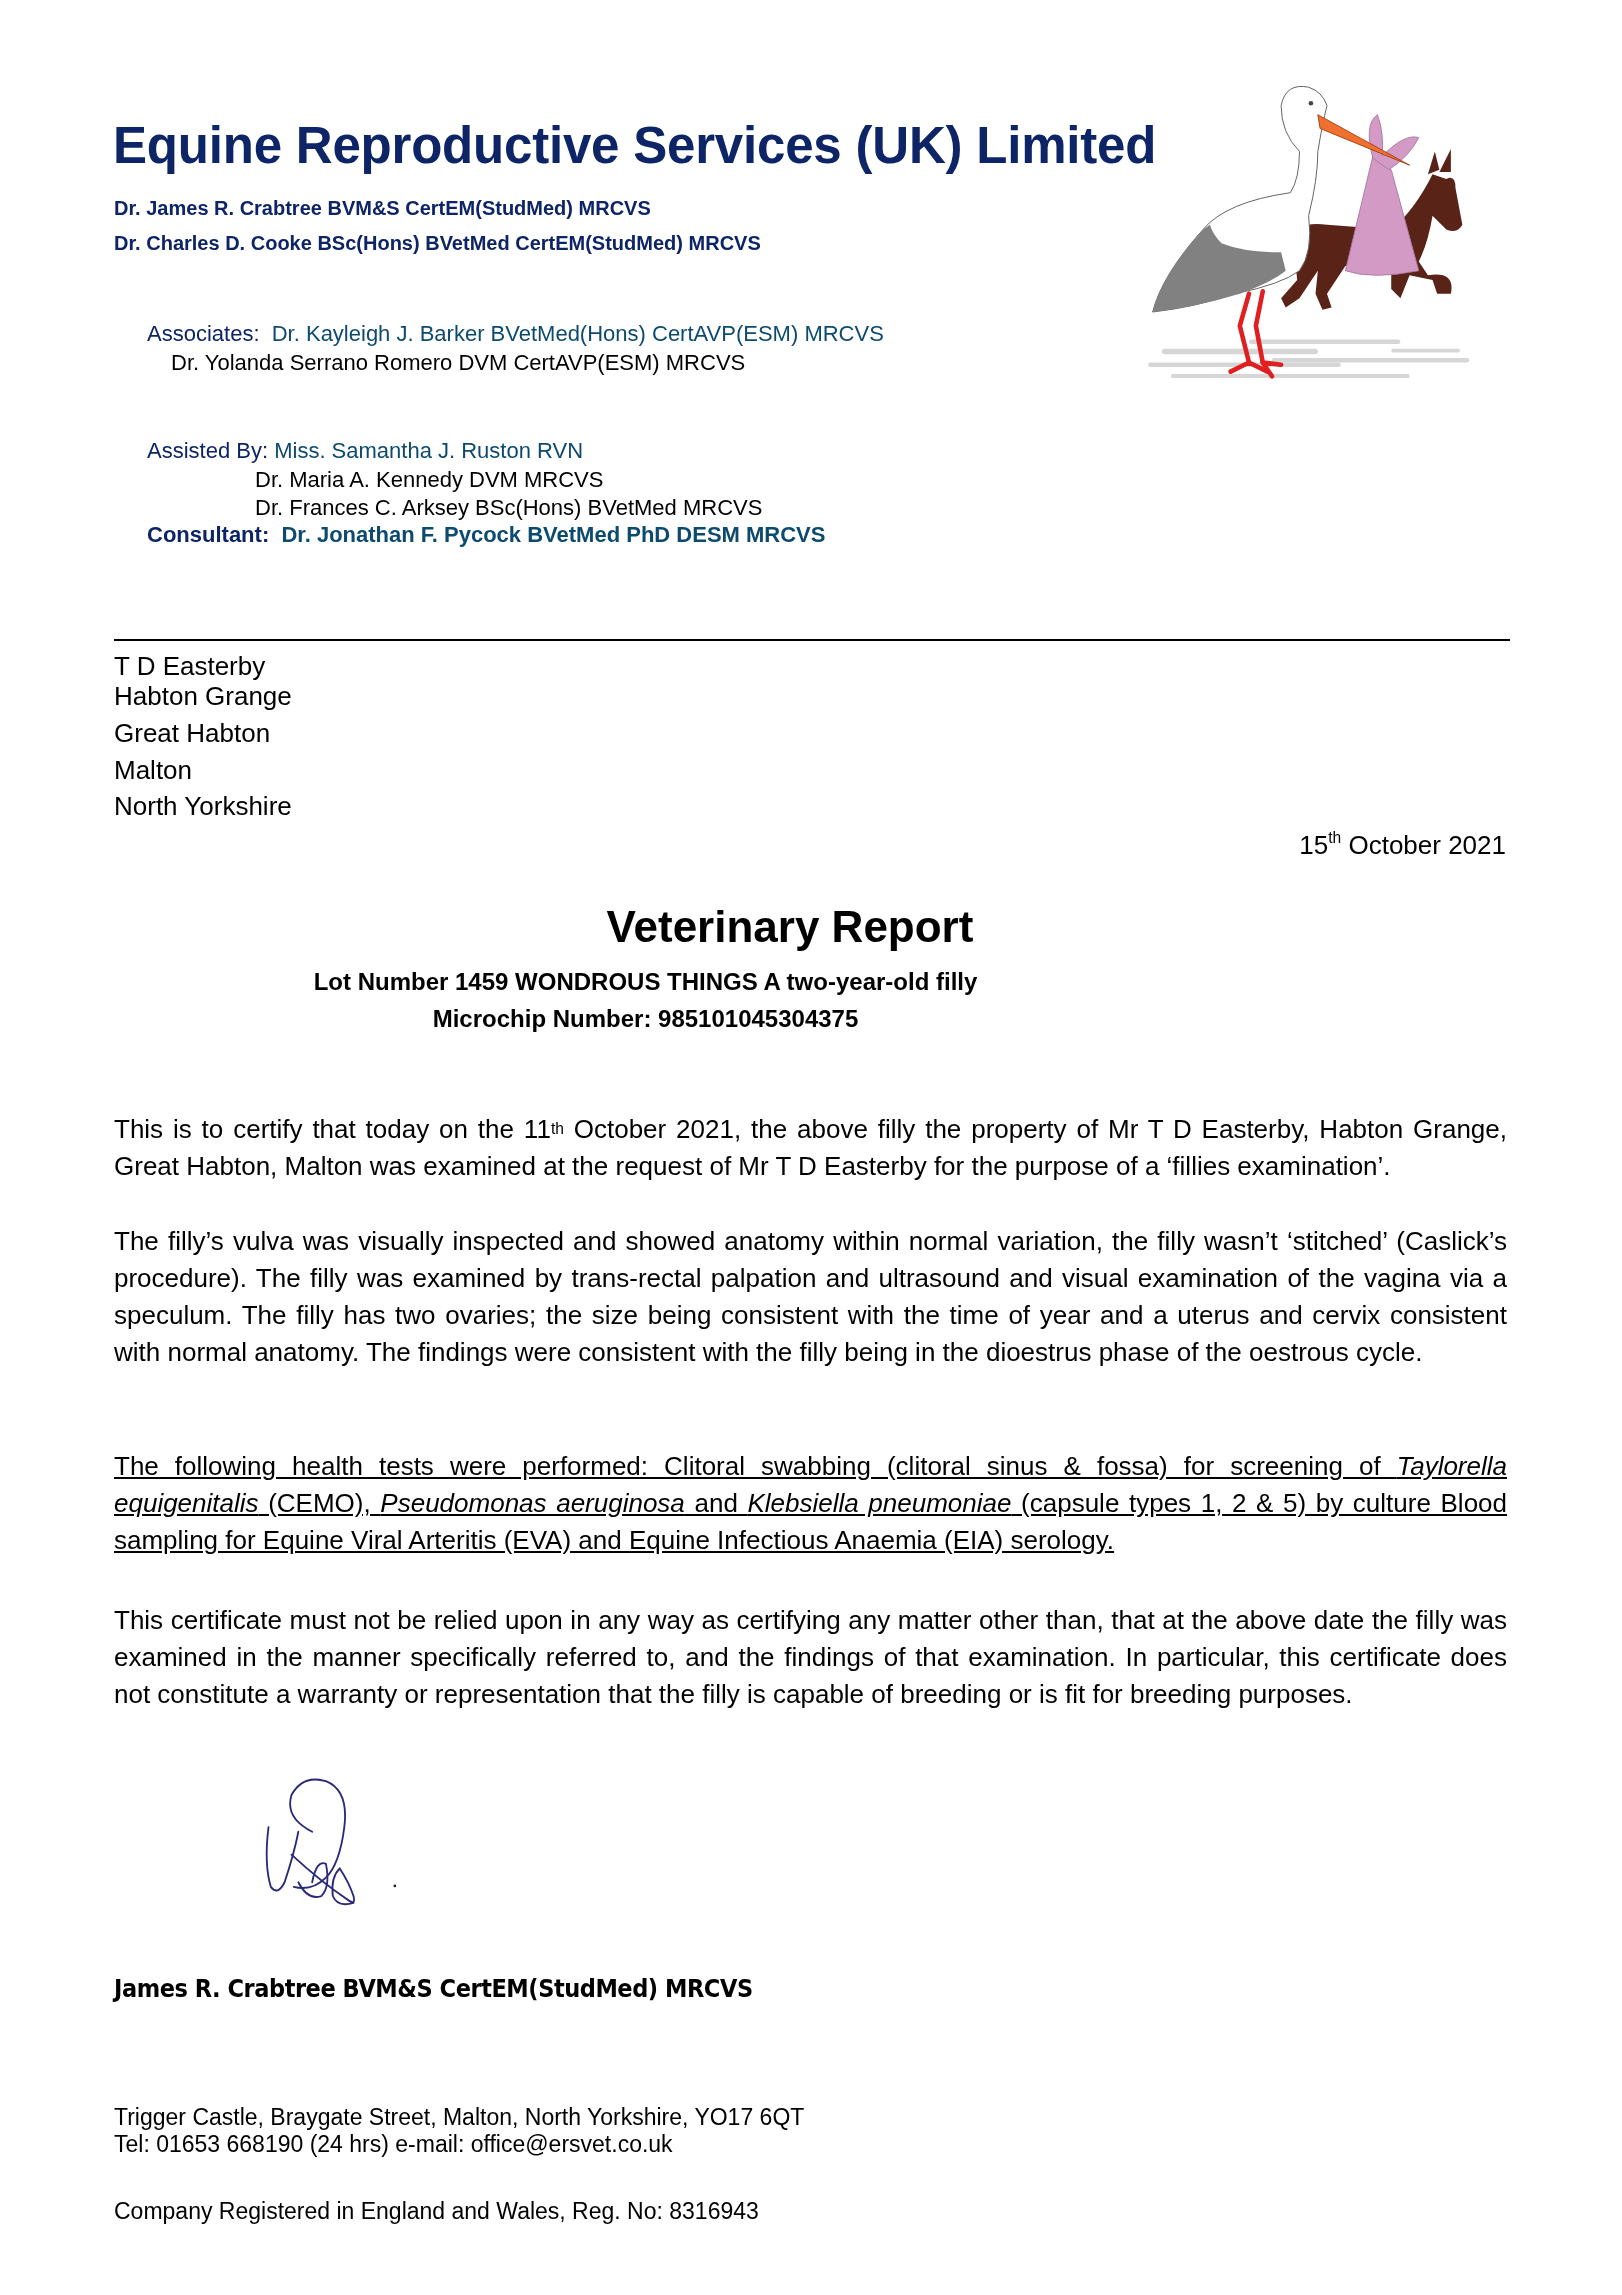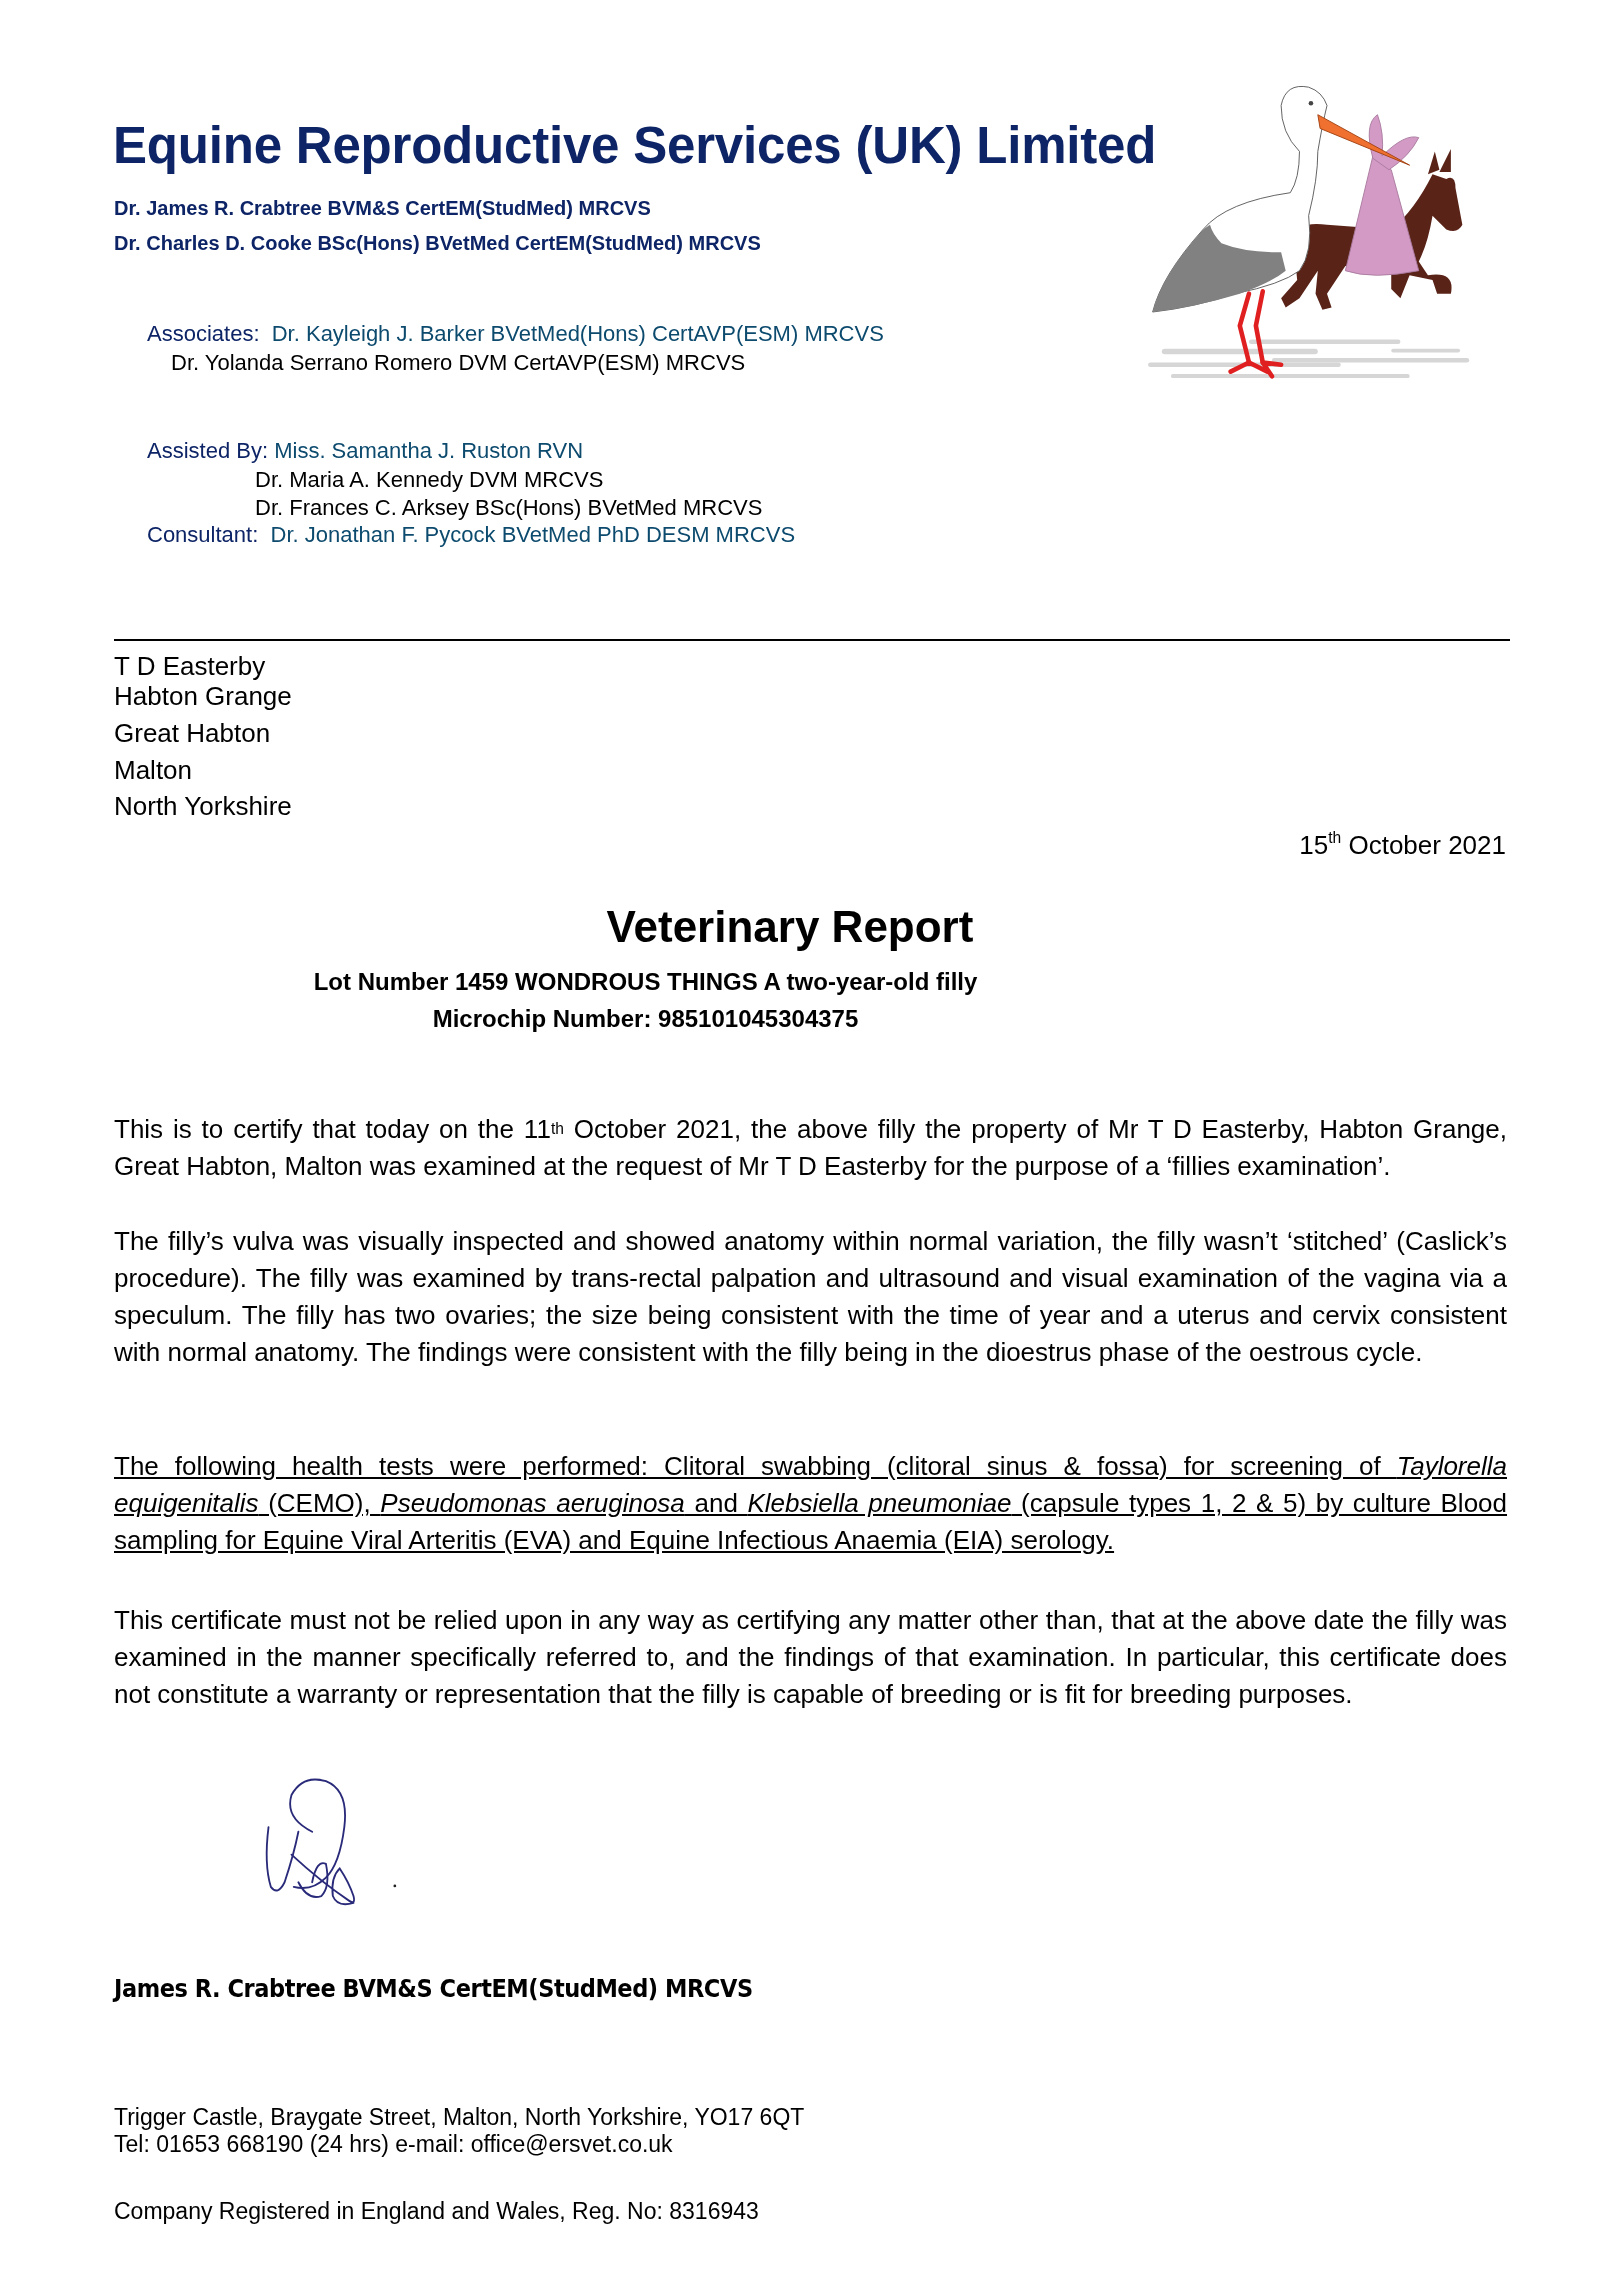--- a/index.html
+++ b/index.html
@@ -37,21 +37,21 @@
   <span class="staff-name">Dr. Kayleigh J. Barker BVetMed(Hons) CertAVP(ESM) MRCVS</span>
 </div>
 <div class="abs staff-row" style="top:350px; left:171px;">Dr. Yolanda Serrano Romero DVM CertAVP(ESM) MRCVS</div>
 
 <div class="abs staff-row" style="top:438px;">
   <span class="staff-label navy">Assisted By:</span>
   <span class="staff-name">Miss. Samantha J. Ruston RVN</span>
 </div>
 <div class="abs staff-row" style="top:467px; left:255px;">Dr. Maria A. Kennedy DVM MRCVS</div>
 <div class="abs staff-row" style="top:495px; left:255px;text-align:center;">Dr. Frances C. Arksey BSc(Hons) BVetMed MRCVS</div>
-<div class="abs staff-row" style="top:522px;">
+<div class="abs staff-row" style="top:522px;font-weight:bold;">
   <span class="staff-label navy">Consultant:</span>&nbsp;
   <span class="staff-name">Dr. Jonathan F. Pycock BVetMed PhD DESM MRCVS</span>
 </div>
 
 <svg class="abs" style="left:1134px; top:78px;" width="386" height="312" viewBox="0 0 840 680">
 
   <g fill="#d6d6d6">
     <rect x="60" y="590" width="340" height="12" rx="6"></rect>
     <rect x="250" y="570" width="330" height="10" rx="5"></rect>
     <rect x="30" y="620" width="420" height="10" rx="5"></rect>

